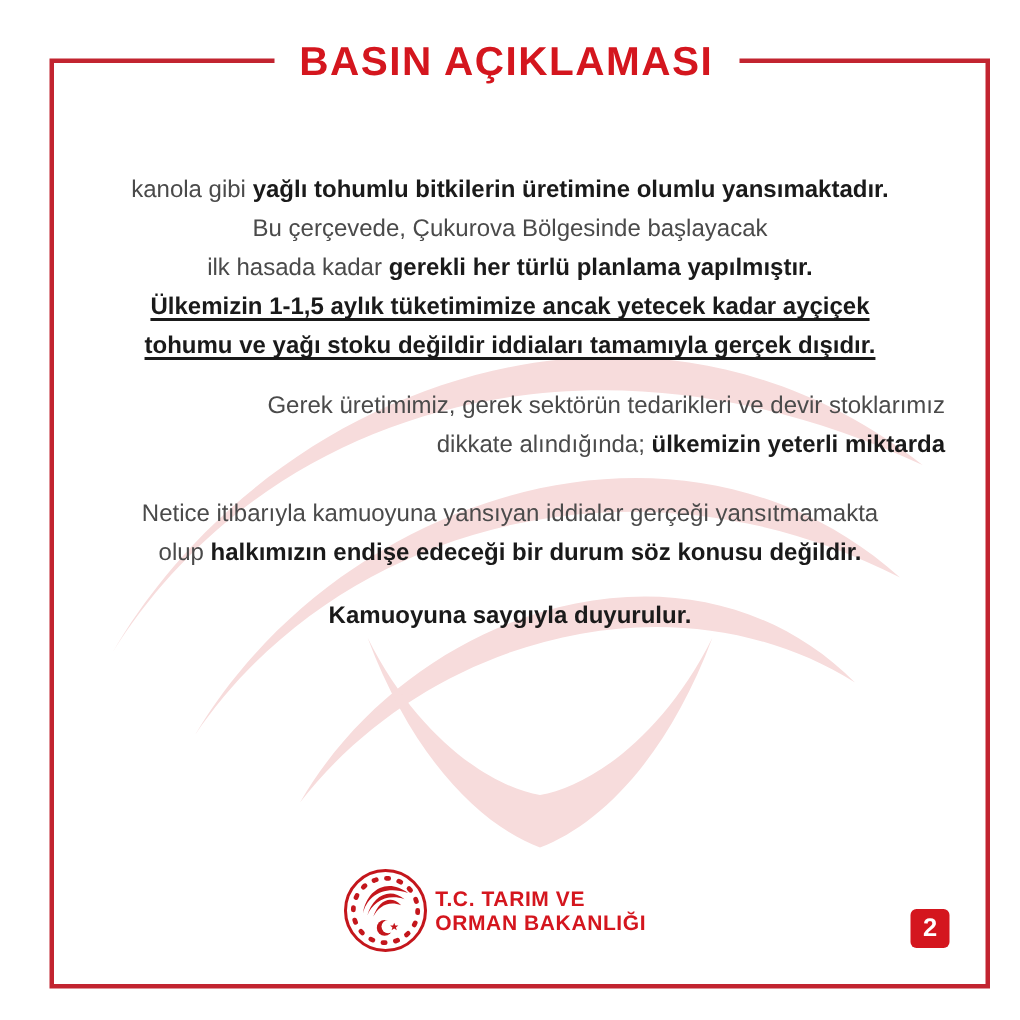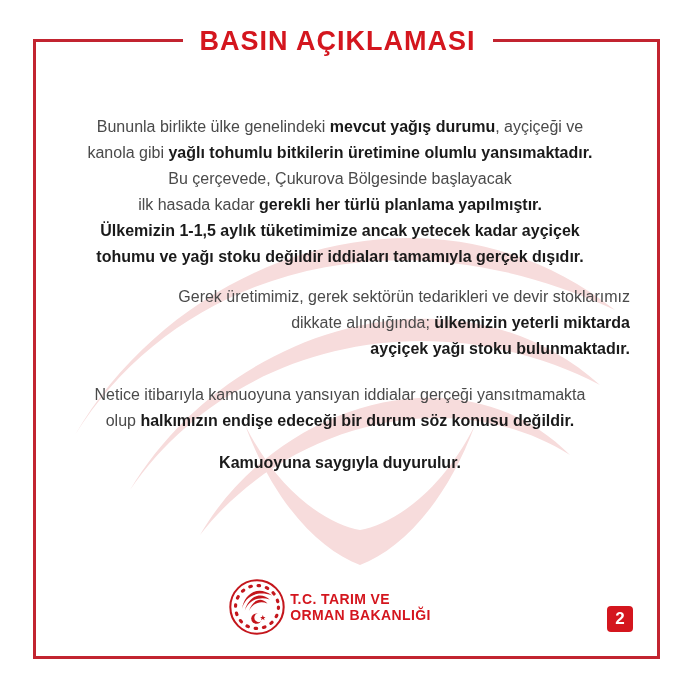--- a/index.html
+++ b/index.html
@@ -55,20 +55,21 @@
     color:var(--text-regular);
   }
   .paragraph:nth-of-type(2){margin-top:14px;text-align:right;}
   .paragraph:nth-of-type(3){margin-top:20px;}
   .paragraph:nth-of-type(4){margin-top:16px;}
   .body .bold{
     font-weight:bold;
     color:var(--text-bold);
   }
   .body .underline{
+    text-decoration:underline;
     text-decoration-thickness:2px;
     text-underline-offset:3px;
   }
   .footer{
     position:absolute;
     left:0;right:16px;top:578px;
     display:flex;
     justify-content:center;
     align-items:center;
     gap:4px;
@@ -110,31 +111,29 @@
       <path d="M185 235 C215 315 260 360 300 375 C340 360 385 315 415 235 C380 305 330 335 300 340 C270 335 220 305 185 235 Z"></path>
     </g>
   </svg>
 
   <div class="frame"></div>
 
   <h1 class="title"><span>BASIN AÇIKLAMASI</span></h1>
 
   <div class="body">
       <div class="paragraph">
-        <div class="line"><span class="">Bununla birlikte ülke genelindeki </span><span class="bold">mevcut yağış durumu</span><span class="">, ayçiçeği ve</span></div>
         <div class="line"><span class="">kanola gibi </span><span class="bold">yağlı tohumlu bitkilerin üretimine olumlu yansımaktadır.</span></div>
         <div class="line"><span class="">Bu çerçevede, Çukurova Bölgesinde başlayacak</span></div>
         <div class="line"><span class="">ilk hasada kadar </span><span class="bold">gerekli her türlü planlama yapılmıştır.</span></div>
         <div class="line"><span class="bold underline">Ülkemizin 1-1,5 aylık tüketimimize ancak yetecek kadar ayçiçek</span></div>
         <div class="line"><span class="bold underline">tohumu ve yağı stoku değildir iddiaları tamamıyla gerçek dışıdır.</span></div>
       </div>
       <div class="paragraph">
         <div class="line"><span class="">Gerek üretimimiz, gerek sektörün tedarikleri ve devir stoklarımız</span></div>
         <div class="line"><span class="">dikkate alındığında; </span><span class="bold">ülkemizin yeterli miktarda</span></div>
-        <div class="line"><span class="bold">ayçiçek yağı stoku bulunmaktadır.</span></div>
       </div>
       <div class="paragraph">
         <div class="line"><span class="">Netice itibarıyla kamuoyuna yansıyan iddialar gerçeği yansıtmamakta</span></div>
         <div class="line"><span class="">olup </span><span class="bold">halkımızın endişe edeceği bir durum söz konusu değildir.</span></div>
       </div>
       <div class="paragraph">
         <div class="line"><span class="bold">Kamuoyuna saygıyla duyurulur.</span></div>
       </div>
     </div>
 

